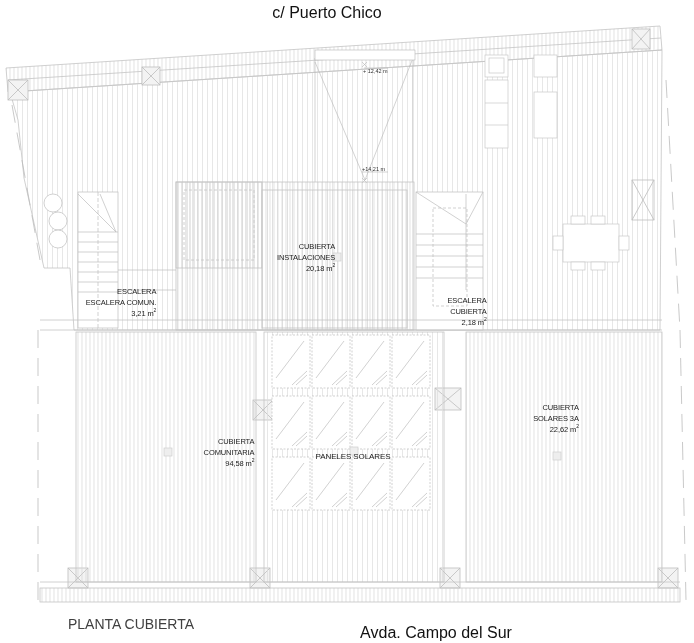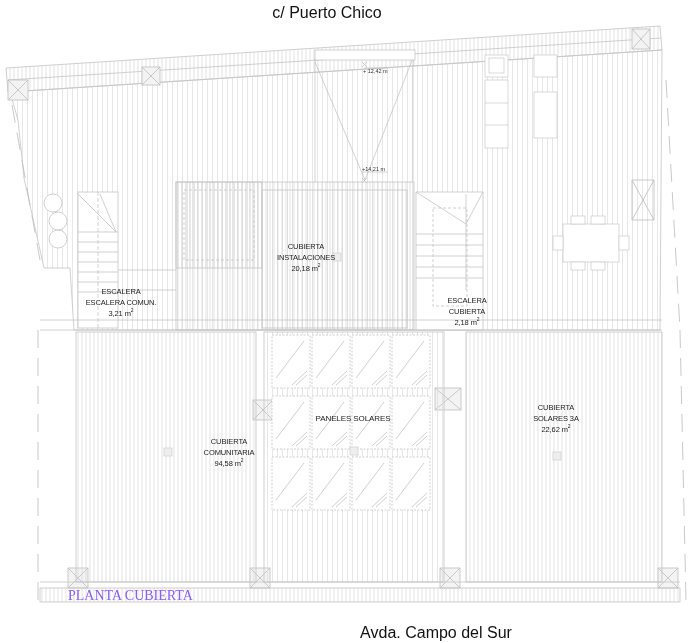--- a/index.html
+++ b/index.html
@@ -1,20 +1,20 @@
 <!DOCTYPE html>
 <html><head>
 <meta charset="utf-8">
 <style>
   html,body{margin:0;padding:0;background:#ffffff;}
   body{width:694px;height:643px;position:relative;overflow:hidden;font-family:"DejaVu Sans Condensed","DejaVu Sans",sans-serif;}
   #plan{position:absolute;left:0;top:0;}
-  .lbl{position:absolute;text-align:center;color:#222;font-family:"Liberation Sans",sans-serif;font-size:7.5px;line-height:11px;white-space:nowrap;transform:translateX(-50%);letter-spacing:-0.1px;}
+  .lbl{position:absolute;text-align:right;color:#222;font-family:"Liberation Sans",sans-serif;font-size:7.5px;line-height:11px;white-space:nowrap;transform:translateX(-50%);letter-spacing:-0.1px;}
   .street{position:absolute;color:#111;font-family:"Liberation Sans",sans-serif;font-size:16px;white-space:nowrap;transform:translateX(-50%);}
-  .title{position:absolute;left:68px;top:588px;font-family:Liberation Serif, serif;font-size:14px;color:#8b5cf6;}
+  .title{position:absolute;left:68px;top:616px;font-family:Liberation Sans, sans-serif;font-size:14px;color:#404040;}
   .lvl{position:absolute;font-family:"Liberation Sans",sans-serif;font-size:5.5px;color:#333;white-space:nowrap;}
   sup{font-size:5px;vertical-align:top;line-height:5px;}
 </style>
 </head>
 <body>
 
 <svg id="plan" width="694" height="643" viewBox="0 0 694 643" xmlns="http://www.w3.org/2000/svg">
   <defs>
     <pattern id="vhatch" width="4" height="8" patternUnits="userSpaceOnUse">
       <line x1="2" y1="0" x2="2" y2="8" stroke="#d6d6d6" stroke-width="0.7"></line>
@@ -265,13 +265,13 @@
   <div>COMUNITARIA</div>
   <div><span>94,58 m</span><sup>2</sup></div>
 </div>
 
 <div class="lbl" style="left:556px;top:402px;">
   <div>CUBIERTA</div>
   <div>SOLARES 3A</div>
   <div><span>22,62 m</span><sup>2</sup></div>
 </div>
 
-<div class="lbl" style="left:353px;top:413px;font-size:8px;">PANELES SOLARES</div>
+<div class="lbl" style="left:353px;top:451px;font-size:8px;">PANELES SOLARES</div>
 
 </body></html>

